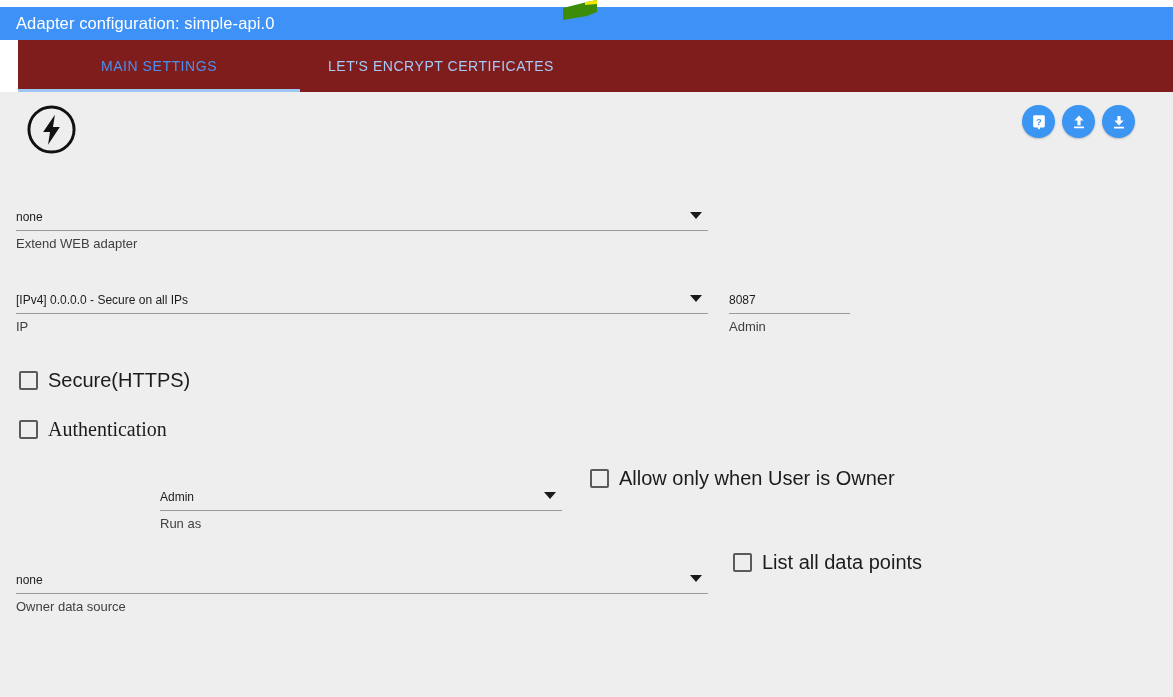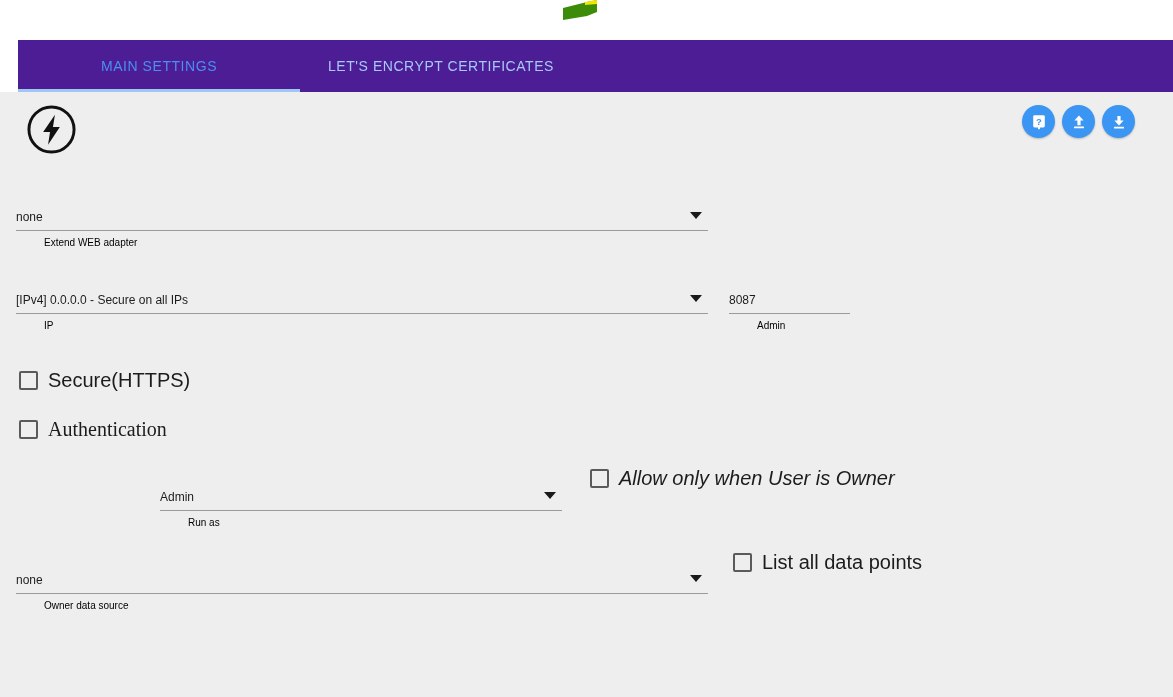--- a/index.html
+++ b/index.html
@@ -42,21 +42,21 @@
     width: 38px; height: 22px;
     z-index: 6;
     pointer-events: none;
   }
 
   
   .tabbar {
     position: absolute;
     left: 18px; top: 40px;
     width: 1155px; height: 52px;
-    background: #4c1d95;
+    background: #7f1d1d;
     display: flex;
     align-items: center;
   }
   .tab {
     height: 52px;
     display: flex;
     align-items: center;
     justify-content: center;
     font-size: 14px;
     letter-spacing: .55px;
@@ -125,25 +125,24 @@
   }
   .field-value {
     font-size: 12px;
     color: #1c1c1c;
     padding-bottom: 6px;
     white-space: nowrap;
     overflow: hidden;
     line-height: 1.1;
   }
   .field-hint {
-    font-size: 10px;
-    color: #000000;
+    font-size: 13px;
+    color: #404040;
     padding-top: 6px;
     line-height: 1.1;
-    margin-left: 28px;
   }
   .caret {
     position: absolute;
     right: 6px;
     bottom: 11px;
     width: 0; height: 0;
     border-left: 6px solid transparent;
     border-right: 6px solid transparent;
     border-top: 7px solid #1a1a1a;
   }
@@ -168,20 +167,23 @@
     color: #1c1c1c;
     margin-left: 10px;
     white-space: nowrap;
   }
 </style>
 </head>
 <body>
 
 <div class="app">
 
+  <div class="titlebar">
+    <div class="titlebar-text">Adapter configuration: simple-api.0</div>
+  </div>
 
   <svg class="green-flag" viewBox="0 0 38 22">
     <path d="M2 8 L26 2 L36 0 L36 12 L26 16 L2 20 Z" fill="#3c8c09"></path>
     <path d="M24 2 L36 0 L36 4 L24 5 Z" fill="#f2e500"></path>
   </svg>
 
   <div class="tabbar">
     <div class="tab tab-main">
       <span>MAIN SETTINGS</span>
     </div>
@@ -258,21 +260,21 @@
     </div>
 
     <div class="field" style="left:160px; top:383px; width:402px;">
       <div class="field-line">
         <div class="field-value">Admin</div>
         <span class="caret"></span>
       </div>
       <div class="field-hint">Run as</div>
     </div>
 
-    <div class="cbrow" style="left:590px; top:375px;font-style:italic;">
+    <div class="cbrow" style="left:590px; top:375px;">
       <span class="cbox"></span>
       <span class="cblabel">Allow only when User is Owner</span>
     </div>
 
     <div class="field" style="left:16px; top:466px; width:692px;">
       <div class="field-line">
         <div class="field-value">none</div>
         <span class="caret"></span>
       </div>
       <div class="field-hint">Owner data source</div>

